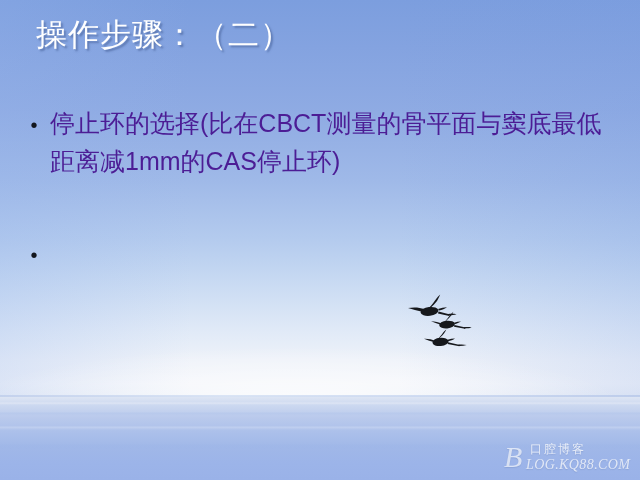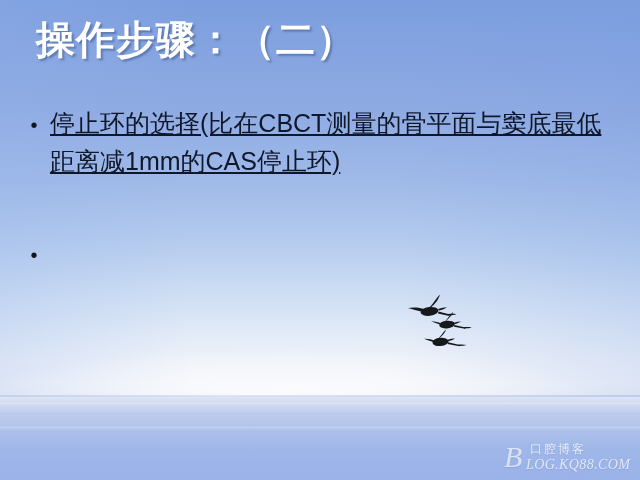--- a/index.html
+++ b/index.html
@@ -95,22 +95,22 @@
        rgba(215,226,244,0.9) 35%,
        rgba(200,214,240,0.85) 70%,
        rgba(182,199,233,0.8) 100%);
   }
 
   
   .title {
     position: absolute;
     left: 36px; top: 16px;
     color: #ffffff;
-    font-size: 39px;
-    font-weight: bold;
+    font-size: 31px;
+    font-weight: normal;
     letter-spacing: 1px;
     line-height: 1.25;
     text-shadow: 2px 2px 2px rgba(60,85,140,0.55);
     white-space: nowrap;
   }
 
   
   .body {
     position: absolute;
     left: 18px; top: 104px;
@@ -125,27 +125,26 @@
     width: 32px;
     flex: 0 0 32px;
     color: #12161d;
     font-size: 20px;
     line-height: 38px;
     text-align: center;
     padding-top: 2px;
   }
   .bullet-text {
     flex: 1 1 auto;
-    color: #0f172a;
+    color: #4c1d95;
     font-size: 25px;
     font-weight: normal;
     line-height: 38px;
     letter-spacing: 0px;
     word-break: break-all;
-    text-decoration: underline;
   }
 
   
   .birds {
     position: absolute;
     left: 396px; top: 286px;
     width: 100px; height: 76px;
     pointer-events: none;
   }
 

